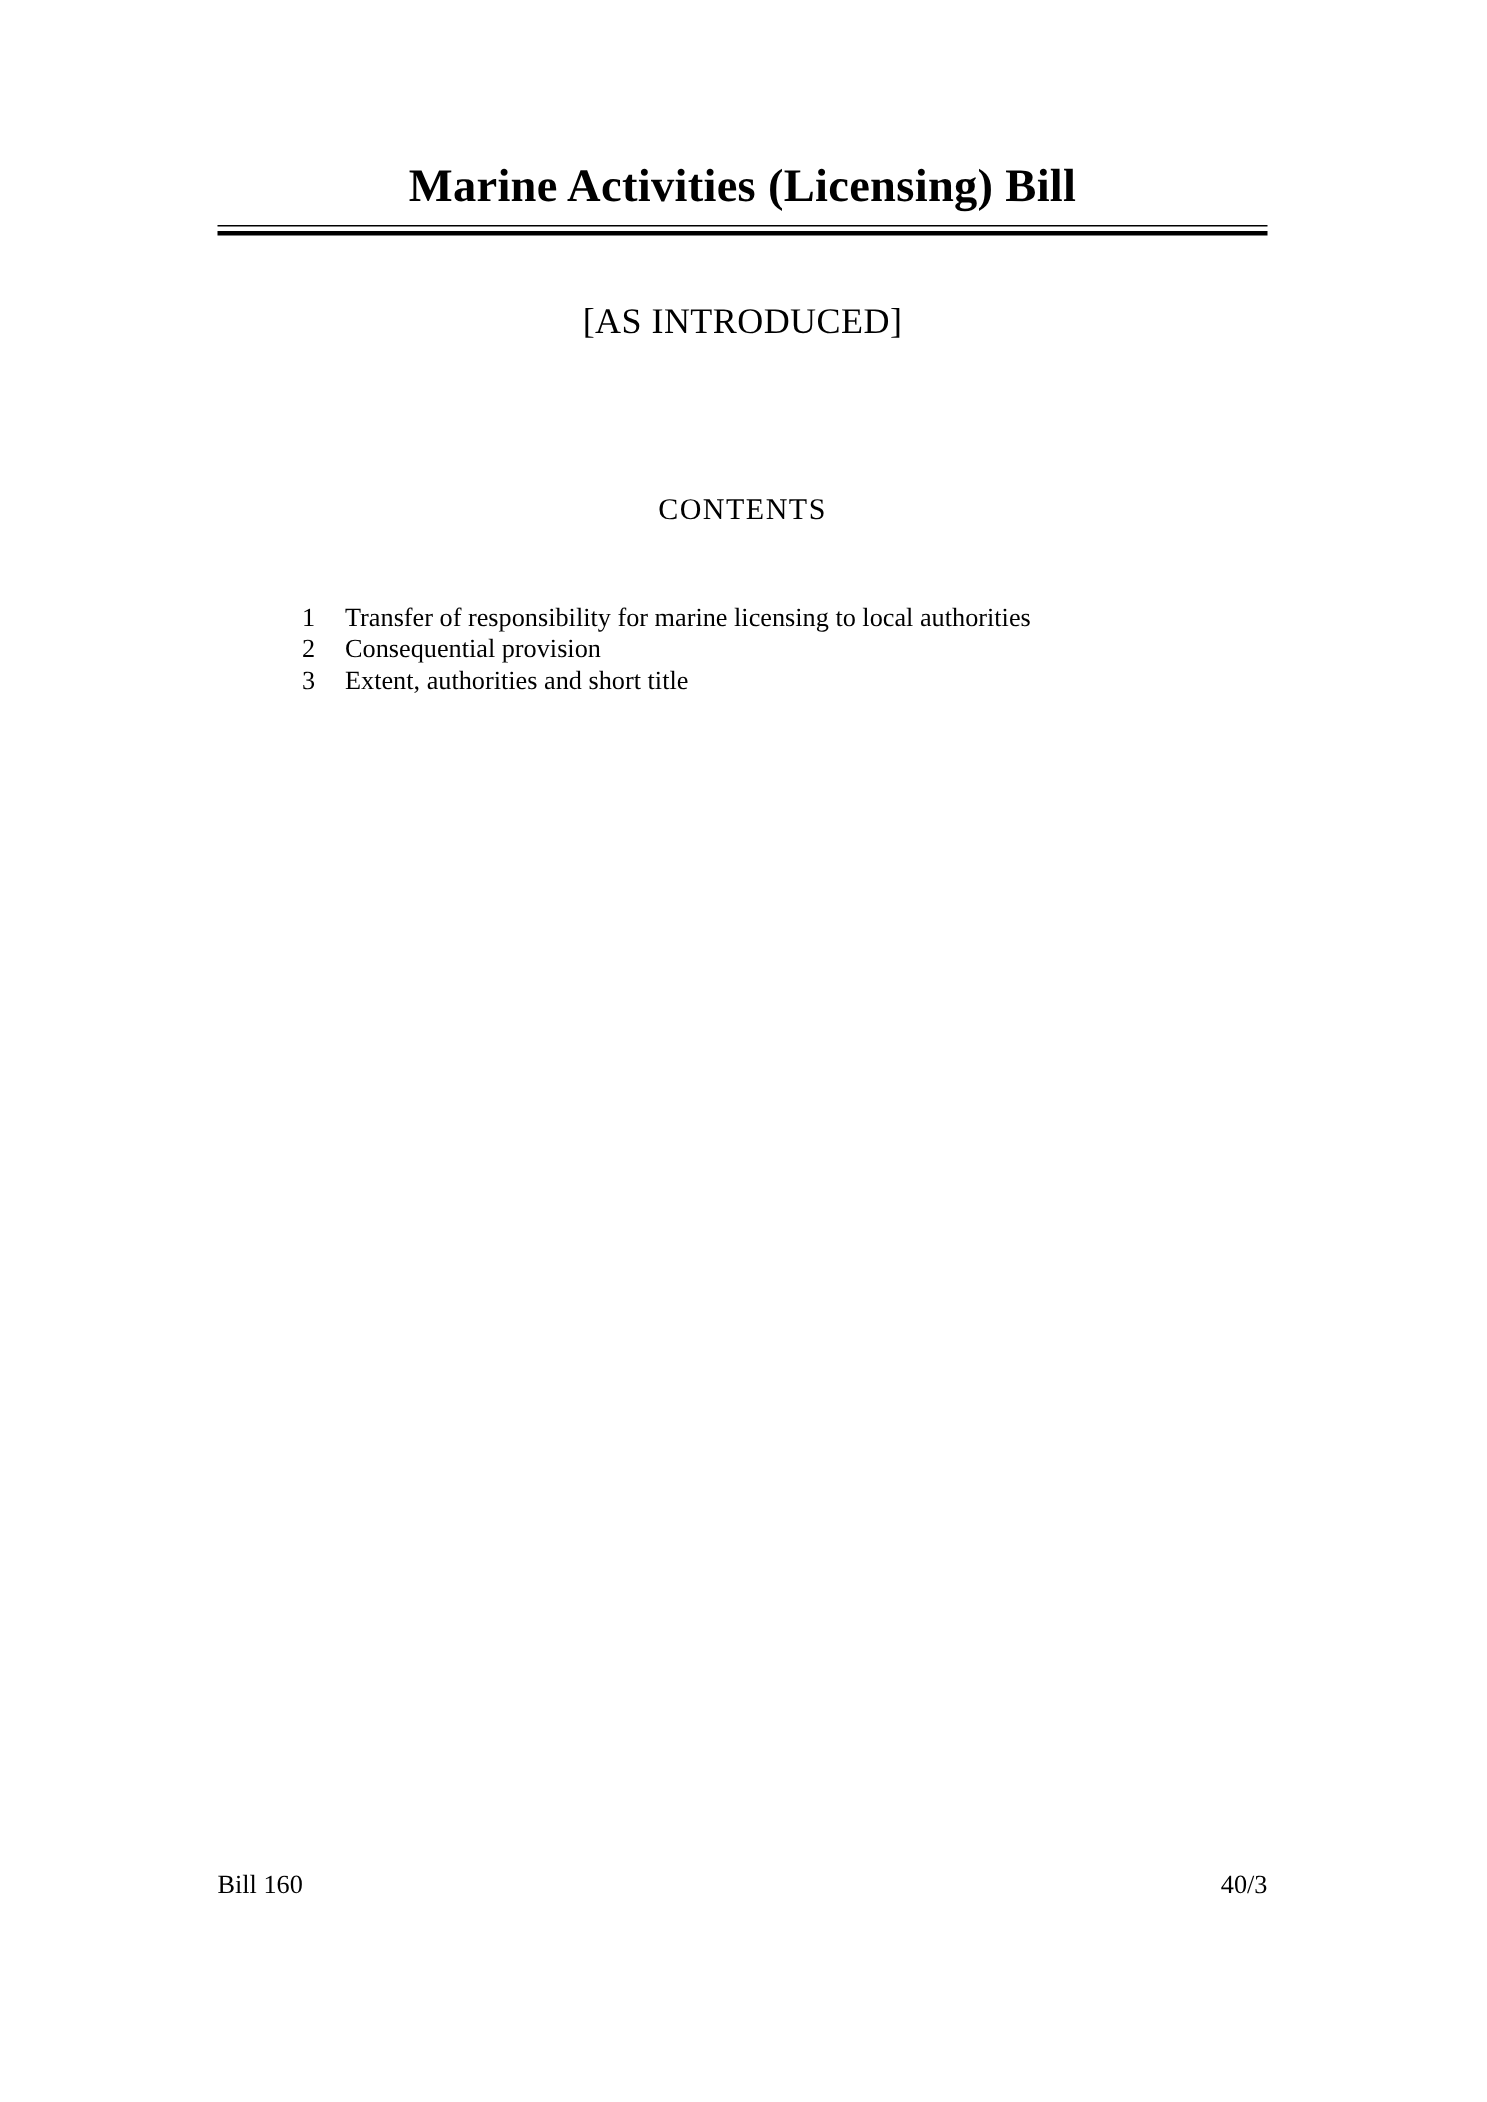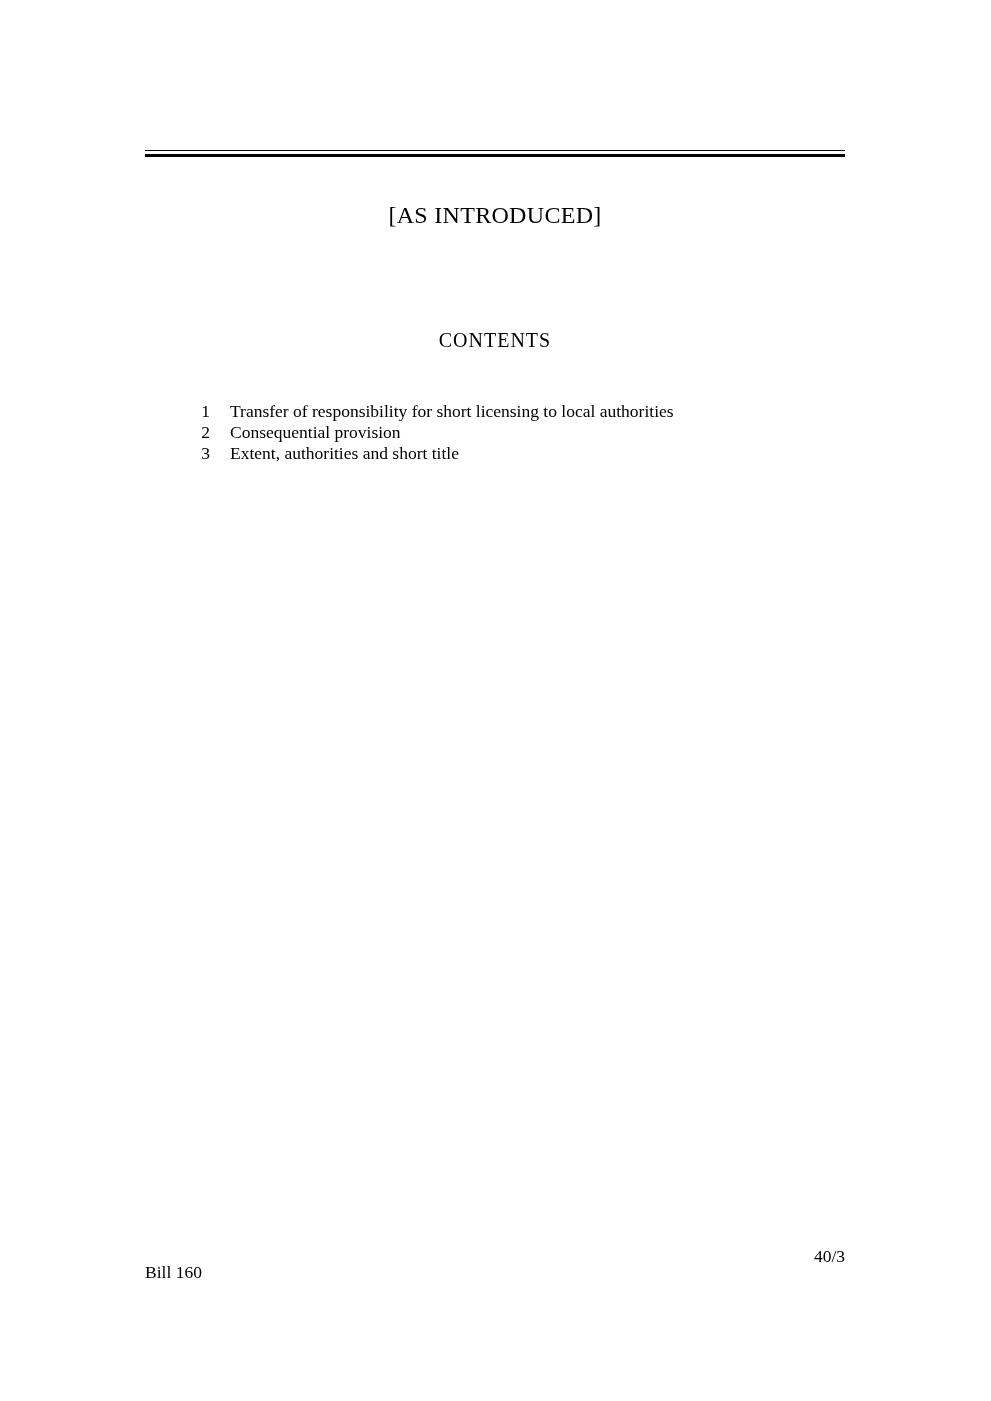--- a/index.html
+++ b/index.html
@@ -84,47 +84,48 @@
   .footer {
     position: absolute;
     top: 1246px;
     left: 0;
     width: 100%;
     font-size: 17.5px;
   }
   .footer-left {
     position: absolute;
     left: 0;
-    top: 16px;
+    top: 0;
     font-family: Liberation Serif, serif;
   }
   .footer-right {
     position: absolute;
     right: 0;
     top: 0;
     text-align: right;
   }
 </style>
 </head>
 <body>
 
 <div class="page">
   <div class="column">
 
+    <div class="bill-title">Marine Activities (Licensing) Bill</div>
 
     <div class="title-rule"></div>
 
     <div class="subtitle">[AS INTRODUCED]</div>
 
     <div class="contents-heading">CONTENTS</div>
 
     <div class="toc">
       <div class="toc-row">
         <span class="toc-num">1</span>
-        <span class="toc-label">Transfer of responsibility for short licensing to local authorities</span>
+        <span class="toc-label">Transfer of responsibility for marine licensing to local authorities</span>
       </div>
       <div class="toc-row">
         <span class="toc-num">2</span>
         <span class="toc-label">Consequential provision</span>
       </div>
       <div class="toc-row">
         <span class="toc-num">3</span>
         <span class="toc-label">Extent, authorities and short title</span>
       </div>
     </div>

